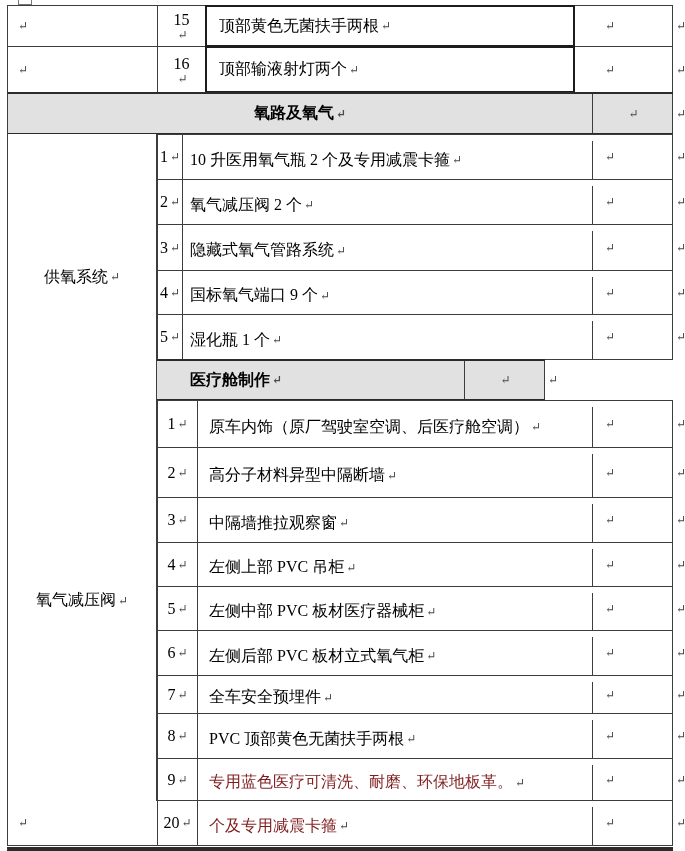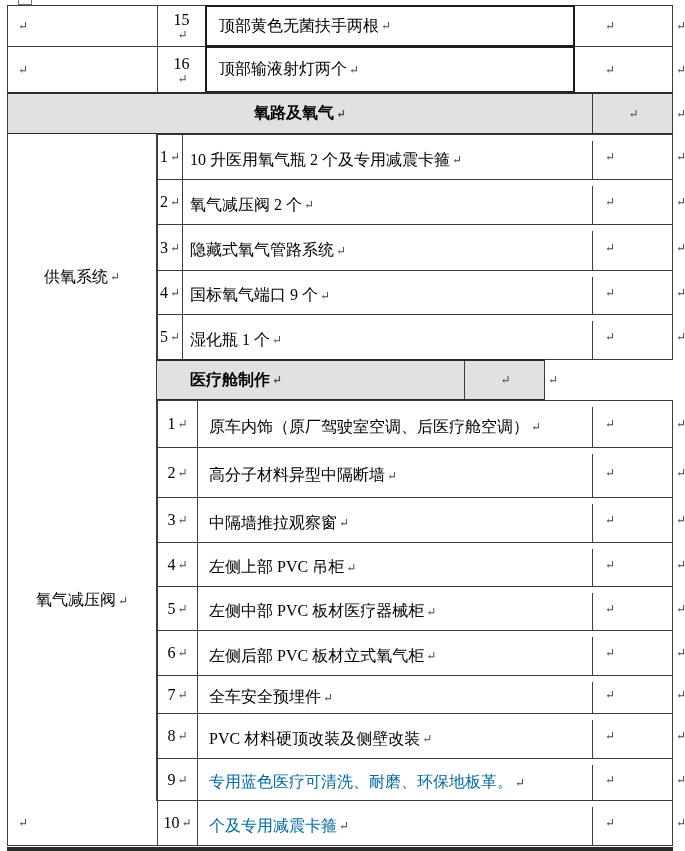--- a/index.html
+++ b/index.html
@@ -18,21 +18,21 @@
   .cell-num{justify-content:center;font-size:16px;color:#000;}
   .cell-desc{flex:1;font-size:16px;color:#000;white-space:nowrap;overflow:hidden;margin-top:6px;}
   .cell-desc.emph2{border:2px solid #1c1c1c;margin:-1px 18px -1px -1px;}
   .cell-mark{width:80px;padding-left:10px;}
   .sec-top .cell-num{width:48px;flex-direction:column;}
   .sec-ox .cell-num{width:25px;}
   .sec-med .cell-num{width:40px;}
   .sec-top .cell-desc{padding-left:12px;}
   .sec-ox .cell-desc{padding-left:7px;}
   .sec-med .cell-desc{padding-left:11px;}
-  .red-text{color:#0369a1;text-align:center;}
+  .red-text{color:#7f1d1d;text-align:center;}
   .pil{color:#4a4a4a;font-size:12px;margin-left:2px;line-height:1;flex:0 0 auto;}
   .hdr{background:#e1e1e1;border-top:2px solid #2b2b2b;border-bottom:2px solid #2b2b2b;border-left:1px solid #3d3d3d;}
   .hdr .cell-title{flex:1;justify-content:center;font-weight:bold;font-size:16px;color:#000;}
   .hdr .cell-mark{justify-content:center;padding-left:0;background:#e1e1e1;}
   .hdr .cell-title{background:#e1e1e1;}
   .cat-cell{position:absolute;left:0;width:150px;box-sizing:border-box;
     border-left:1px solid #3d3d3d;border-right:1px solid #3d3d3d;
     display:flex;align-items:center;justify-content:center;
     font-size:16px;color:#000;background:#fff;}
   .row-end{position:absolute;right:-13px;top:0;bottom:0;display:flex;align-items:center;}
@@ -297,21 +297,21 @@
       <span class="row-end">
         <span class="pil">↵</span>
       </span>
     </div>
     <div class="trow body-row sec-med" style="left: 150px; top: 713px; width: 516px; height: 46px;">
       <div class="cell cell-num">
         <span>8</span>
         <span class="pil">↵</span>
       </div>
       <div class="cell cell-desc">
-        <span>PVC 材料硬顶改装及侧壁改装</span>
+        <span>PVC 顶部黄色无菌扶手两根</span>
         <span class="pil">↵</span>
       </div>
       <div class="cell cell-mark">
         <span class="pil">↵</span>
       </div>
       <span class="row-end">
         <span class="pil">↵</span>
       </span>
     </div>
     <div class="trow body-row sec-med" style="left: 150px; top: 758px; width: 516px; height: 43px;">
@@ -328,21 +328,21 @@
       </div>
       <span class="row-end">
         <span class="pil">↵</span>
       </span>
     </div>
     <div class="trow body-row sec-med has-left" style="left: 0px; top: 800px; width: 666px; height: 46px;">
       <div class="cell cell-left">
         <span class="pil">↵</span>
       </div>
       <div class="cell cell-num">
-        <span>10</span>
+        <span>20</span>
         <span class="pil">↵</span>
       </div>
       <div class="cell cell-desc">
         <span class="red-text">个及专用减震卡箍</span>
         <span class="pil">↵</span>
       </div>
       <div class="cell cell-mark">
         <span class="pil">↵</span>
       </div>
       <span class="row-end">

